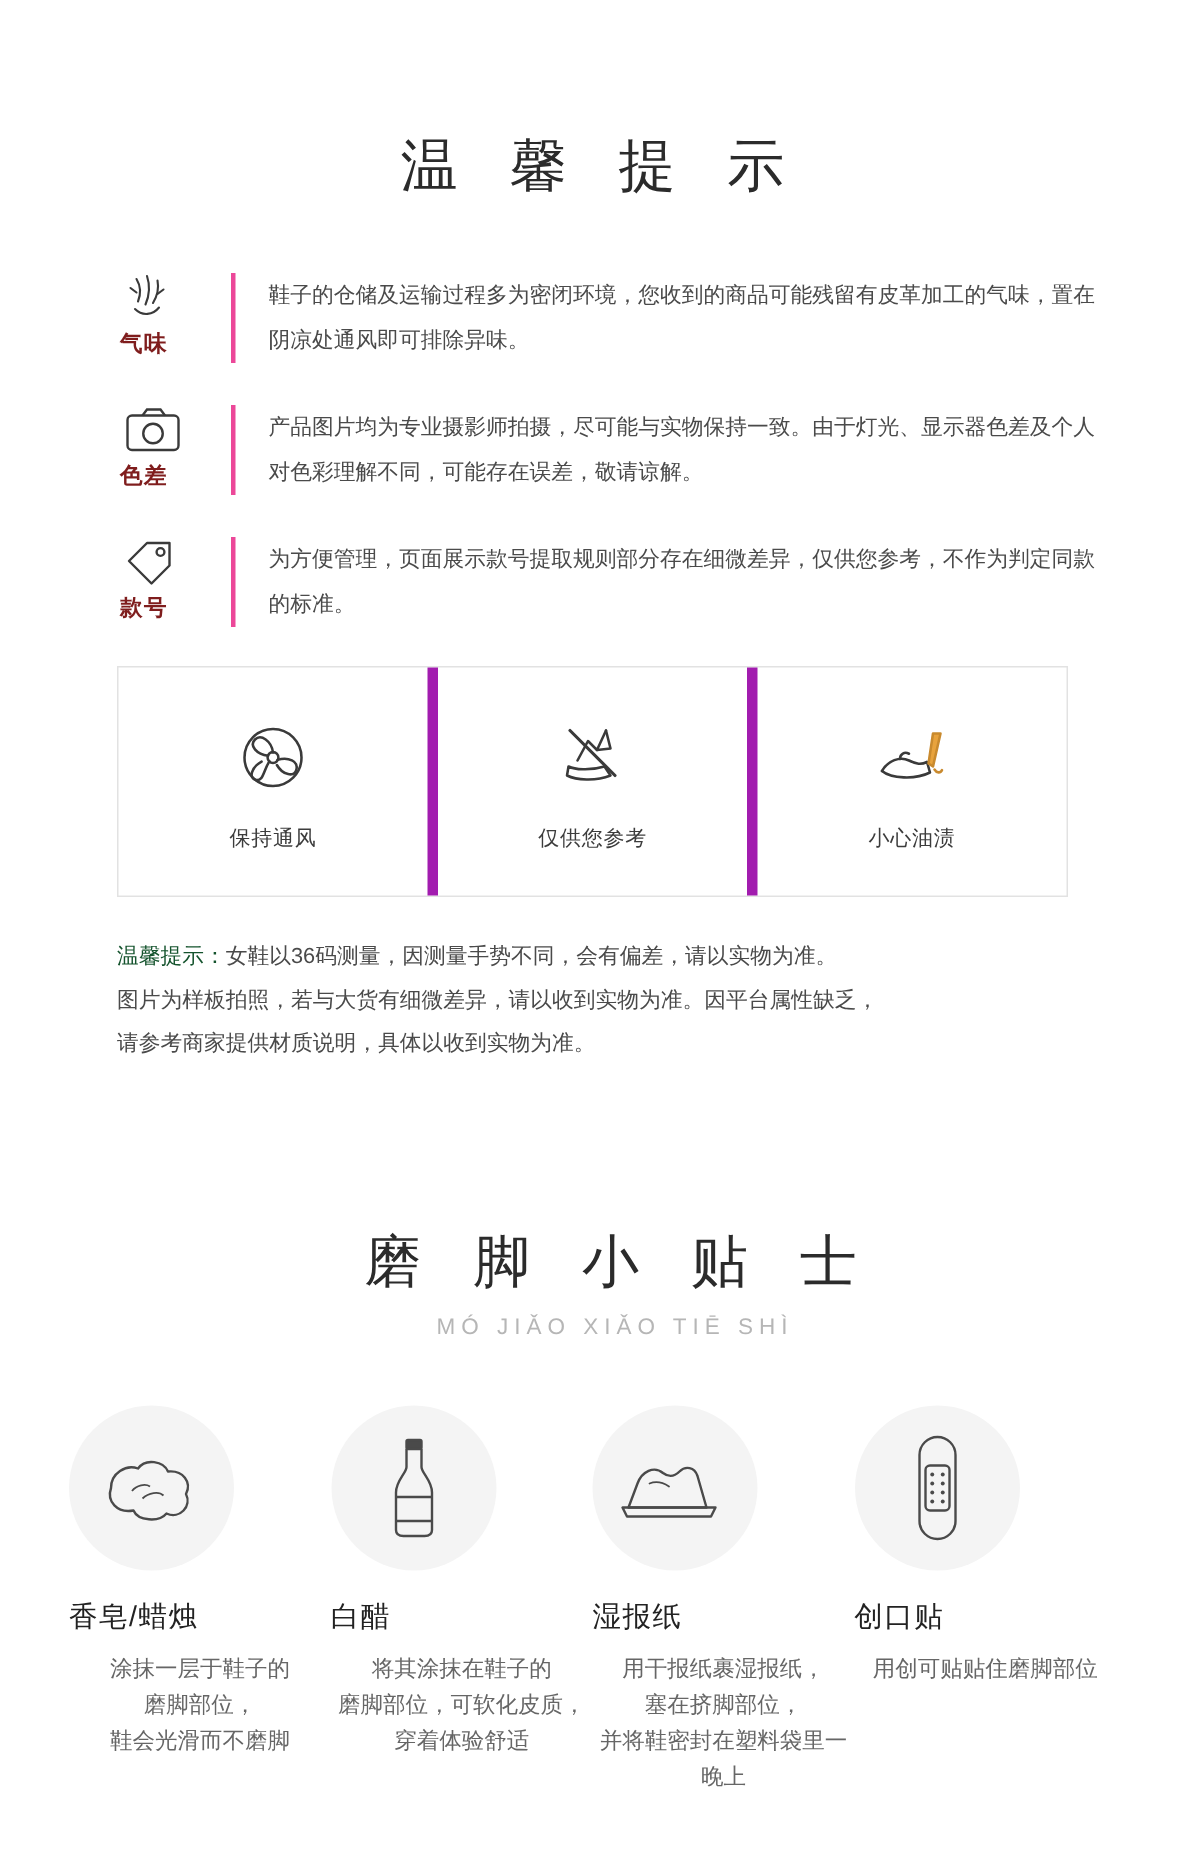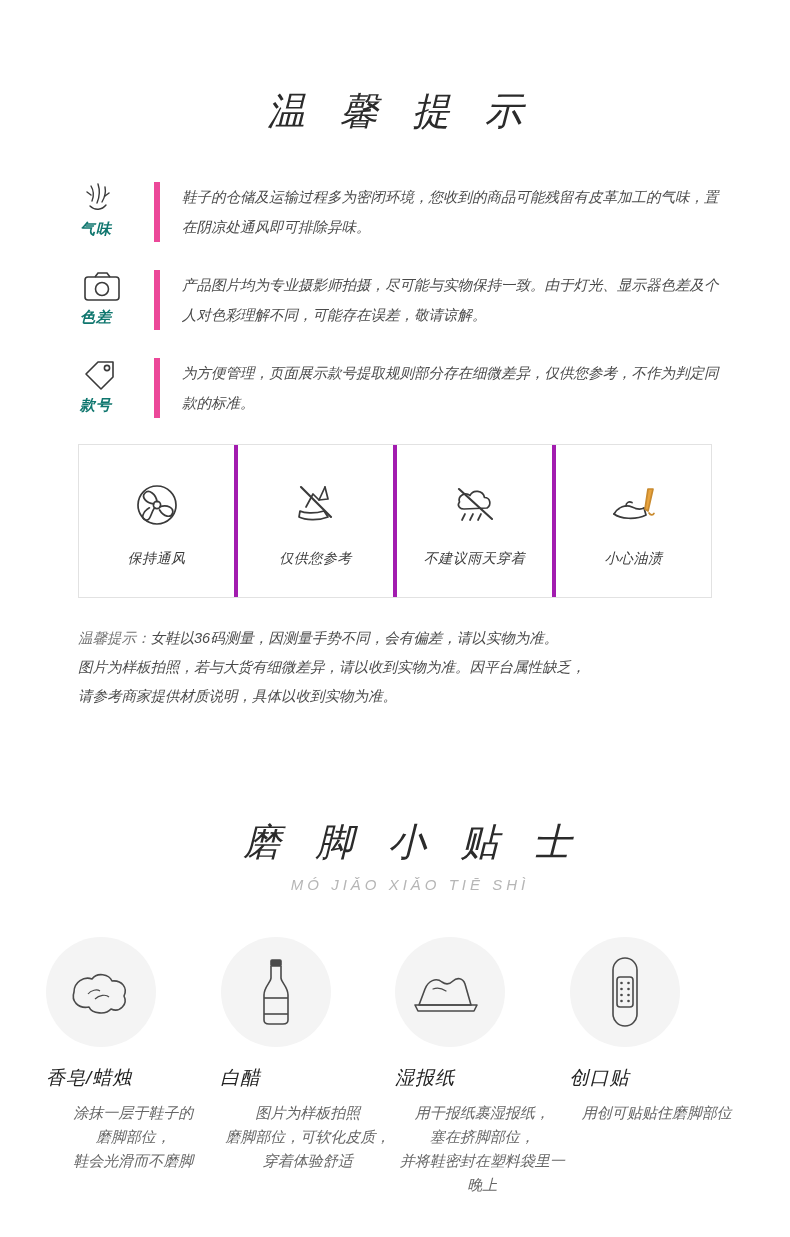--- a/index.html
+++ b/index.html
@@ -12,21 +12,20 @@
     height: 1237px;
     font-family: "Liberation Sans", sans-serif;
     color: #3a3a3a;
     position: relative;
     overflow: hidden;
   }
   .page {
     width: 790px;
     height: 1237px;
     position: relative;
-    font-style: italic;
   }
 
   
   .section-title {
     text-align: center;
   }
   .section-title .cn {
     font-size: 38px;
     letter-spacing: 12px;
     color: #2b2b2b;
@@ -61,46 +60,46 @@
     text-align: left;
   }
   .notice-icon {
     height: 36px;
     display: flex;
     align-items: flex-end;
     padding-left: 4px;
   }
   .notice-icon-label {
     font-size: 15px;
-    color: #0f766e;
+    color: #7f1d1d;
     font-weight: bold;
     margin-top: 4px;
     padding-left: 2px;
     letter-spacing: 1px;
   }
   .notice-text {
-    border-left: 6px solid #ec4899;
+    border-left: 3px solid #ec4899;
     padding-left: 22px;
     font-size: 14.5px;
     line-height: 30px;
     color: #4a4a4a;
     flex: 1;
     margin-top: 2px;
   }
 
   
   .care-grid {
     margin: 18px 78px 0 78px;
     border: 1px solid #e2e2e2;
     display: flex;
     height: 152px;
   }
   .care-cell {
     flex: 1;
-    border-right: 4px solid #a21caf;
+    border-right: 7px solid #a21caf;
     display: flex;
     flex-direction: column;
     align-items: center;
     justify-content: center;
   }
   .care-cell:last-child { border-right: none; }
   .care-glyph {
     height: 62px;
     display: flex;
     align-items: center;
@@ -113,21 +112,21 @@
     letter-spacing: 0.5px;
   }
 
   
   .footnote {
     margin: 26px 78px 0 78px;
     font-size: 14.5px;
     line-height: 29px;
     color: #4a4a4a;
   }
-  .footnote .lead { color: #737373; }
+  .footnote .lead { color: #14532d; }
 
   
   #foot-section { margin-top: 108px; }
   .foot-grid {
     display: flex;
     margin: 44px 46px 0 46px;
   }
   .foot-cell {
     flex: 1;
     display: flex;
@@ -244,34 +243,20 @@
             <path d="M12 34 C16 36, 26 37, 36 34 L40 40 C30 44, 17 43, 11 40 Z"></path>
             <path d="M18 30 L25 17 L31 23 L37 10"></path>
             <path d="M31 23 L40 22 L37 10"></path>
             <path d="M13 10 L43 40" stroke-width="2.1"></path>
           </g>
         </svg>
       </div>
       <div class="care-label">仅供您参考</div>
     </div>
 
-    <div class="care-cell">
-      <div class="care-glyph">
-        <svg width="56" height="56" viewBox="0 0 56 56">
-          <g stroke="#3a3a3a" stroke-width="1.7" fill="none" stroke-linejoin="round" stroke-linecap="round">
-            <path d="M17 32 C12 32, 10 28, 12.5 25 C10.5 19, 18 14.5, 23 18.5 C26 12, 36 13.5, 37.5 20.5 C43 20.5, 45 27.5, 40 31 Z"></path>
-            <path d="M18 37 L15 43"></path>
-            <path d="M26 37 L23 43"></path>
-            <path d="M34 37 L31 43"></path>
-            <path d="M12 12 L45 42" stroke-width="2.1"></path>
-          </g>
-        </svg>
-      </div>
-      <div class="care-label">不建议雨天穿着</div>
-    </div>
 
 
     <div class="care-cell">
       <div class="care-glyph">
         <svg width="60" height="56" viewBox="0 0 60 56">
           <g stroke="#3a3a3a" stroke-width="1.7" fill="none" stroke-linejoin="round" stroke-linecap="round">
             <path d="M10 37 C14 30, 22 27, 28 30 C33 32.5, 36 33, 40 31"></path>
             <path d="M10 37 C16 42, 32 43, 42 38 L40 31"></path>
             <path d="M22 29 C22 25.5, 25 24, 28 25.5"></path>
             <path d="M44 12 L49 12 L44 34 L41 32 Z" fill="#e8a33d" stroke="#c98a2e"></path>
@@ -318,21 +303,21 @@
           <svg width="52" height="76" viewBox="0 0 52 76">
             <g stroke="#4a4a4a" stroke-width="1.6" fill="none" stroke-linejoin="round">
               <rect x="21" y="6" width="10" height="6" rx="1" fill="#4a4a4a"></rect>
               <path d="M21 12 L21 24 C21 28, 14 33, 14 41 L14 66 C14 69, 16 70, 19 70 L33 70 C36 70, 38 69, 38 66 L38 41 C38 33, 31 28, 31 24 L31 12"></path>
               <path d="M14 44 L38 44"></path>
               <path d="M14 60 L38 60"></path>
             </g>
           </svg>
         </div>
         <div class="foot-name">白醋</div>
-        <div class="foot-desc">图片为样板拍照
+        <div class="foot-desc">将其涂抹在鞋子的
 磨脚部位，可软化皮质，
 穿着体验舒适</div>
       </div>
 
       <div class="foot-cell">
         <div class="foot-circle">
           <svg width="78" height="58" viewBox="0 0 78 58">
             <g stroke="#4a4a4a" stroke-width="1.6" fill="none" stroke-linejoin="round" stroke-linecap="round">
               <path d="M8 42 L14 26 C17 18, 25 14, 31 19 C35 22, 39 21, 42 18 C46 14, 52 15, 54 21 L60 42 Z"></path>
               <path d="M4 42 L66 42 L63 48 L7 48 Z"></path>

